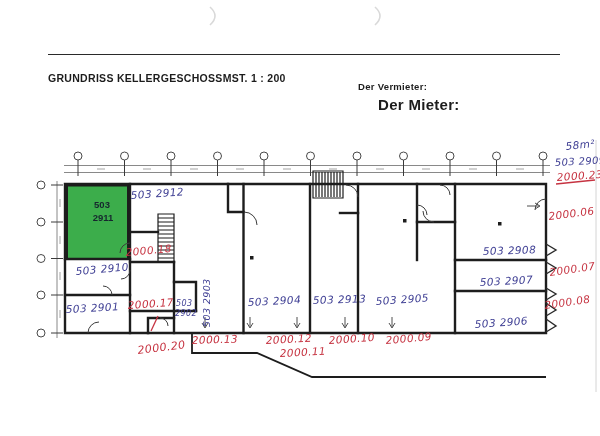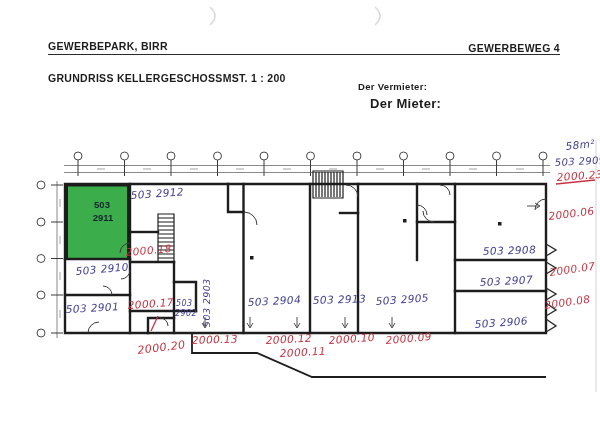--- a/index.html
+++ b/index.html
@@ -7,42 +7,40 @@
     position:relative;width:600px;height:436px;background:#ffffff;
     font-family:"Liberation Sans", sans-serif;overflow:hidden;
   }
   .hdr{position:absolute;color:#1c1c1c;font-weight:bold;letter-spacing:.3px;}
   .hdr-park{left:48px;top:40px;font-size:10.5px;}
   .hdr-street{right:40px;top:42px;font-size:10.5px;}
   .hdr-rule{position:absolute;left:48px;top:54px;width:512px;height:0;border-top:1.4px solid #2a2a2a;}
   .hdr-title{left:48px;top:72px;font-size:10.5px;}
   .hdr-title .scale{}
   .lbl-vermieter{left:358px;top:60px;font-size:9.5px;margin-top:21px;}
-  .lbl-mieter{left:370px;top:96px;font-size:13px;}
+  .lbl-mieter{left:378px;top:96px;font-size:15px;}
   svg{position:absolute;left:0;top:0;}
   .wall{stroke:#1d1d1d;stroke-width:2.4;fill:none;stroke-linecap:square;}
   .wall-thin{stroke:#1d1d1d;stroke-width:1.2;fill:none;}
   .dim{stroke:#6b6b6b;stroke-width:.8;fill:none;}
   .dimtick{stroke:#3a3a3a;stroke-width:1;fill:none;}
   .dimnum{stroke:#9a9a9a;stroke-width:.9;fill:none;}
   .bubble{fill:#ffffff;stroke:#4a4a4a;stroke-width:1;}
   .arc{stroke:#3c3c3c;stroke-width:1;fill:none;}
   .zig{stroke:#2a2a2a;stroke-width:1.4;fill:none;}
   .arrow{stroke:#4f4f4f;stroke-width:1;fill:none;}
   .hw{font-family:"DejaVu Sans", sans-serif;font-style:italic;letter-spacing:.4px;}
   .punch{stroke:#d9d9d9;stroke-width:1.6;fill:none;}
   .redline{stroke-width:1.3;fill:none;}
 </style>
 </head>
 <body>
 
 <div class="page">
 
-  <div class="hdr hdr-park">GEWERBEPARK, BIRR</div>
-  <div class="hdr hdr-street">GEWERBEWEG 4</div>
   <div class="hdr-rule"></div>
   <div class="hdr hdr-title">
     <span>GRUNDRISS KELLERGESCHOSS</span><span class="scale">MST. 1 : 200</span>
   </div>
   <div class="hdr lbl-vermieter">Der Vermieter:</div>
   <div class="hdr lbl-mieter">Der Mieter:</div>
 
   <svg width="600" height="436" viewBox="0 0 600 436">
 
     <path class="punch" d="M210,7 q10,9 0,18"></path>

